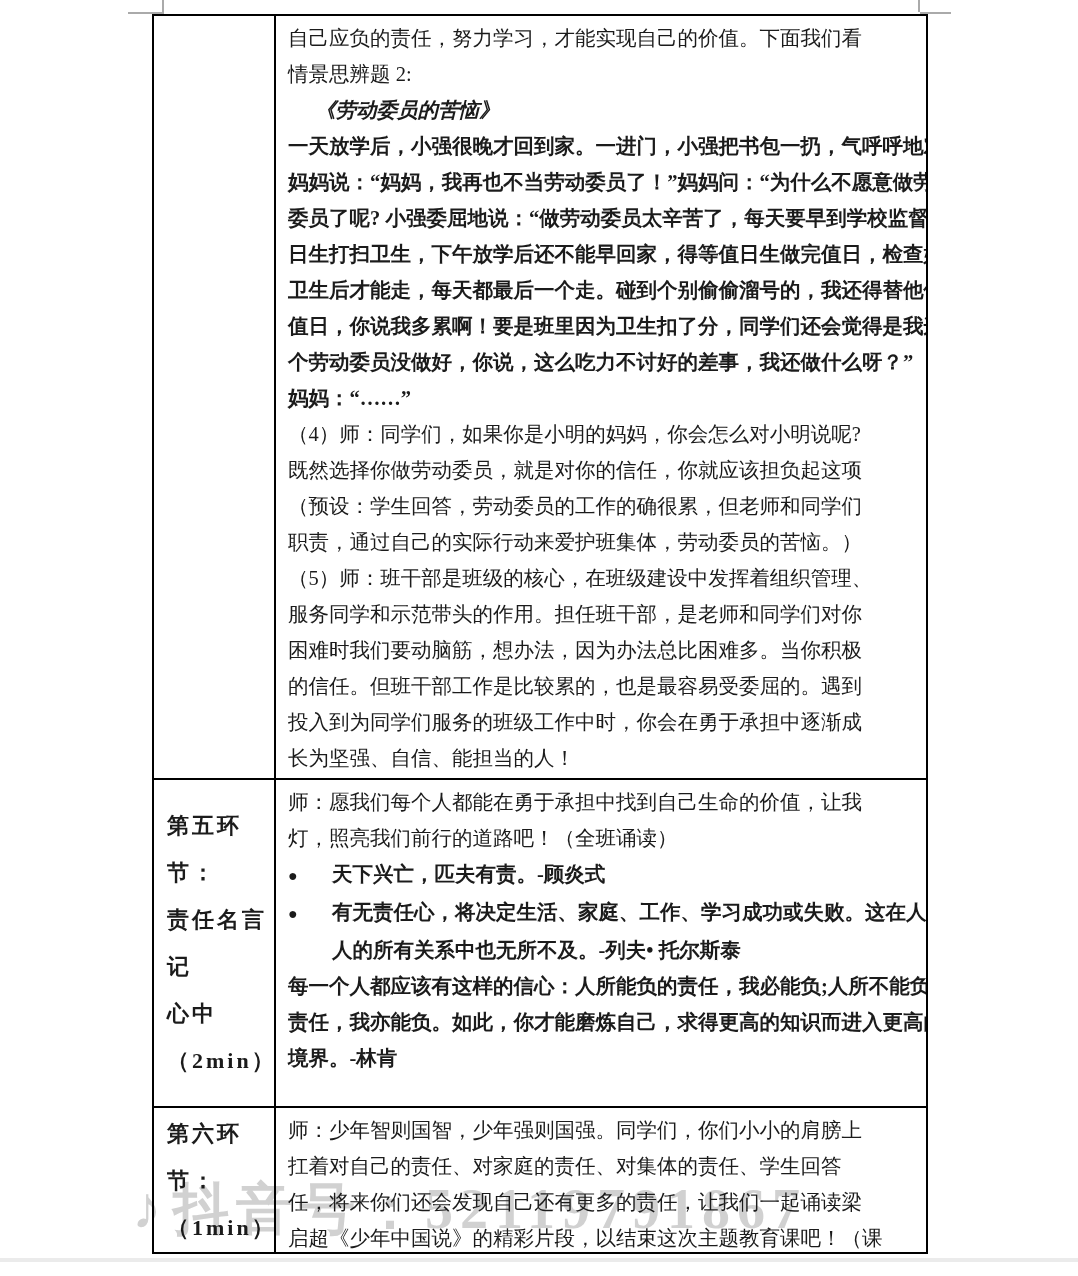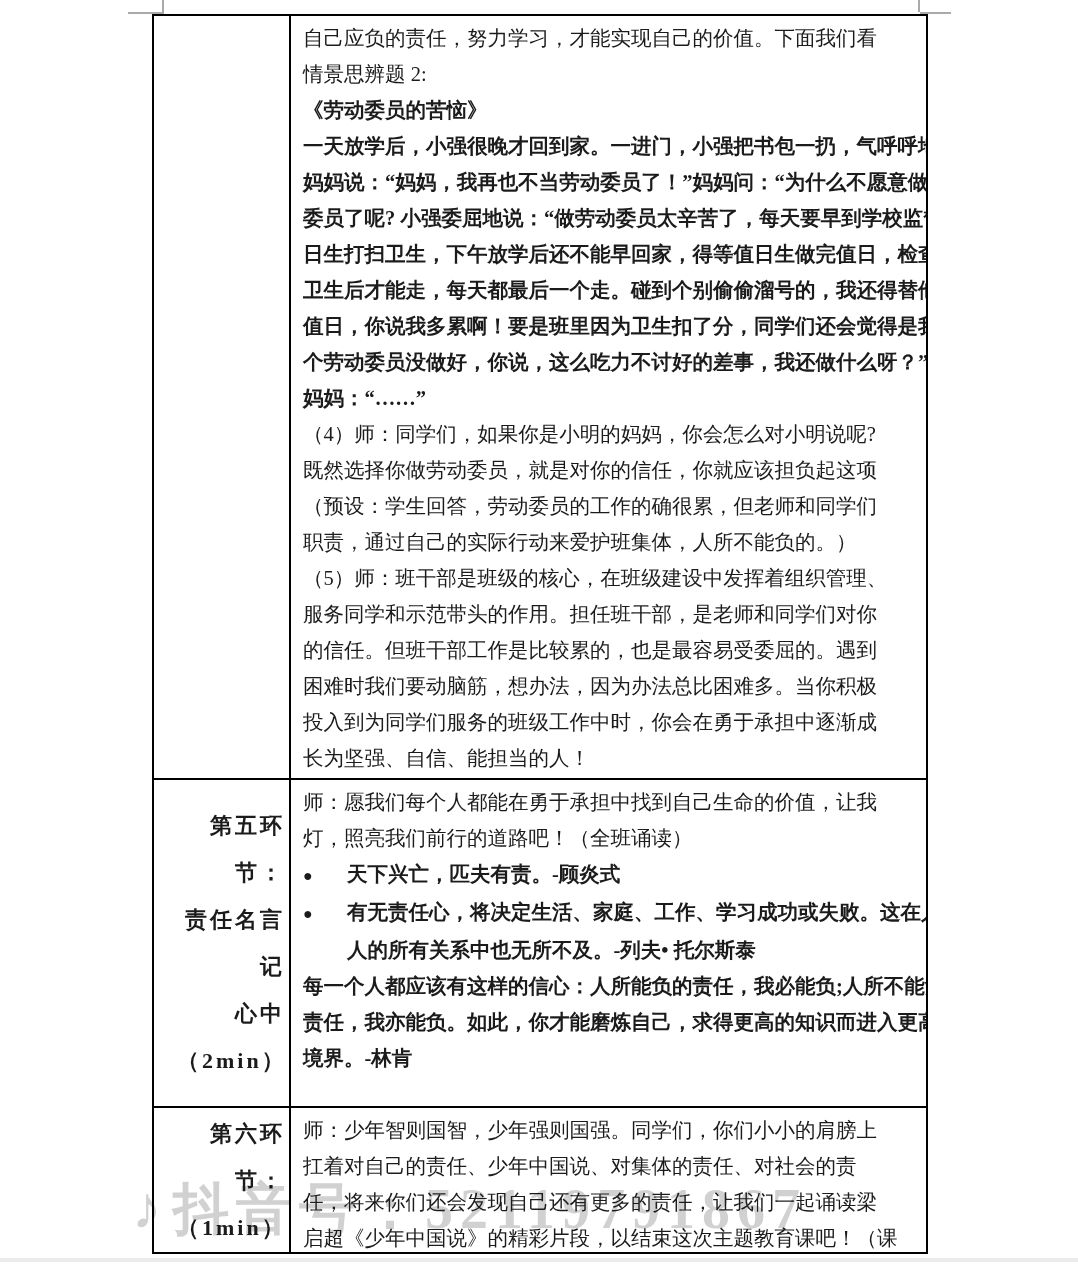--- a/index.html
+++ b/index.html
@@ -28,33 +28,33 @@
     border:2px solid var(--border);
     background:transparent;
   }
   .trow{display:flex;border-bottom:2px solid var(--border);overflow:hidden;}
   .trow:last-child{border-bottom:none;}
   .trow0{height:764px;}
   .trow1{height:328px;}
   .trow2{height:144px;}
 
   .label-cell{
-    width:137px;flex:none;
+    width:122px;flex:none;
     border-right:2px solid var(--border);
     display:flex;flex-direction:column;justify-content:center;
-    padding-left:23px;padding-right:4px;
+    padding-left:13px;padding-right:4px;
     font-weight:bold;font-size:22px;line-height:47px;letter-spacing:3px;
-    overflow:hidden;background:transparent;text-align:right;
+    overflow:hidden;background:transparent;
   }
   .content-cell{
     flex:1;padding:4px 4px 0 12px;overflow:hidden;background:transparent;
   }
   .text-line{font-size:20.5px;line-height:36px;white-space:nowrap;}
   .text-line.bold{font-weight:bold;}
-  .text-line.bold-italic{font-weight:bold;}
+  .text-line.bold-italic{font-weight:bold;font-style:italic;margin-left:27px;}
   .text-line.bulleted{display:flex;align-items:baseline;}
   .text-line.indent{padding-left:44px;}
   .bullet{flex:none;width:44px;font-size:16px;}
 
   
   .gmark{position:absolute;background:var(--mark);z-index:3;}
   .gmark.lh{left:128px;top:12px;width:36px;height:2px;}
   .gmark.lv{left:162px;top:0;width:2px;height:13px;}
   .gmark.rh{left:920px;top:12px;width:31px;height:2px;}
   .gmark.rv{left:918px;top:0;width:2px;height:12px;}
@@ -87,25 +87,25 @@
           <div class="text-line bold"><span class="line-text">妈妈说：“妈妈，我再也不当劳动委员了！”妈妈问：“为什么不愿意做劳动</span></div>
           <div class="text-line bold"><span class="line-text">委员了呢? 小强委屈地说：“做劳动委员太辛苦了，每天要早到学校监督值</span></div>
           <div class="text-line bold"><span class="line-text">日生打扫卫生，下午放学后还不能早回家，得等值日生做完值日，检查好</span></div>
           <div class="text-line bold"><span class="line-text">卫生后才能走，每天都最后一个走。碰到个别偷偷溜号的，我还得替他们</span></div>
           <div class="text-line bold"><span class="line-text">值日，你说我多累啊！要是班里因为卫生扣了分，同学们还会觉得是我这</span></div>
           <div class="text-line bold"><span class="line-text">个劳动委员没做好，你说，这么吃力不讨好的差事，我还做什么呀？”</span></div>
           <div class="text-line bold"><span class="line-text">妈妈：“……”</span></div>
           <div class="text-line regular"><span class="line-text">（4）师：同学们，如果你是小明的妈妈，你会怎么对小明说呢?</span></div>
           <div class="text-line regular"><span class="line-text">既然选择你做劳动委员，就是对你的信任，你就应该担负起这项</span></div>
           <div class="text-line regular"><span class="line-text">（预设：学生回答，劳动委员的工作的确很累，但老师和同学们</span></div>
-          <div class="text-line regular"><span class="line-text">职责，通过自己的实际行动来爱护班集体，人所不能负的。）</span></div>
+          <div class="text-line regular"><span class="line-text">职责，通过自己的实际行动来爱护班集体，劳动委员的苦恼。）</span></div>
           <div class="text-line regular"><span class="line-text">（5）师：班干部是班级的核心，在班级建设中发挥着组织管理、</span></div>
           <div class="text-line regular"><span class="line-text">服务同学和示范带头的作用。担任班干部，是老师和同学们对你</span></div>
+          <div class="text-line regular"><span class="line-text">困难时我们要动脑筋，想办法，因为办法总比困难多。当你积极</span></div>
           <div class="text-line regular"><span class="line-text">的信任。但班干部工作是比较累的，也是最容易受委屈的。遇到</span></div>
-          <div class="text-line regular"><span class="line-text">困难时我们要动脑筋，想办法，因为办法总比困难多。当你积极</span></div>
           <div class="text-line regular"><span class="line-text">投入到为同学们服务的班级工作中时，你会在勇于承担中逐渐成</span></div>
           <div class="text-line regular"><span class="line-text">长为坚强、自信、能担当的人！</span></div>
         </div>
       </div>
       <div class="trow trow1">
         <div class="label-cell">
           <div class="label-line">第五环节：</div>
           <div class="label-line">责任名言记</div>
           <div class="label-line">心中（2min）</div>
         </div>
@@ -126,21 +126,21 @@
           <div class="text-line bold"><span class="line-text">境界。-林肯</span></div>
         </div>
       </div>
       <div class="trow trow2">
         <div class="label-cell">
           <div class="label-line">第六环节：</div>
           <div class="label-line">（1min）</div>
         </div>
         <div class="content-cell">
           <div class="text-line regular"><span class="line-text">师：少年智则国智，少年强则国强。同学们，你们小小的肩膀上</span></div>
-          <div class="text-line regular"><span class="line-text">扛着对自己的责任、少年中国说、对集体的责任、对社会的责</span></div>
+          <div class="text-line regular"><span class="line-text">扛着对自己的责任、对家庭的责任、对集体的责任、学生回答</span></div>
           <div class="text-line regular"><span class="line-text">任，将来你们还会发现自己还有更多的责任，让我们一起诵读梁</span></div>
           <div class="text-line regular"><span class="line-text">启超《少年中国说》的精彩片段，以结束这次主题教育课吧！（课</span></div>
         </div>
       </div>
     </div>
 
   <div class="page-edge"></div>
 
 </div>
 

